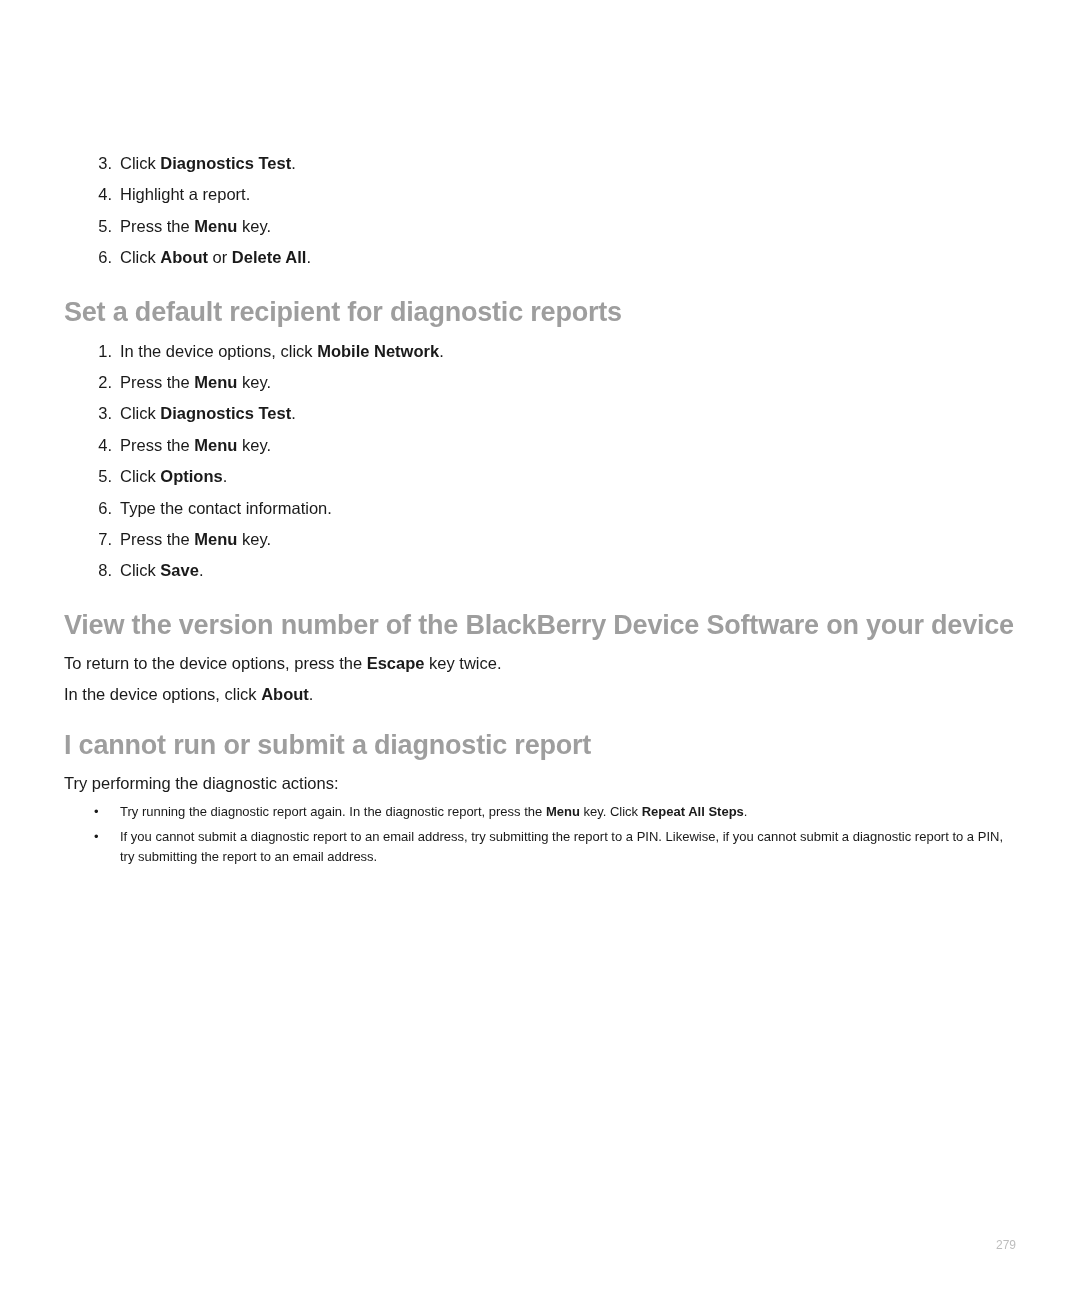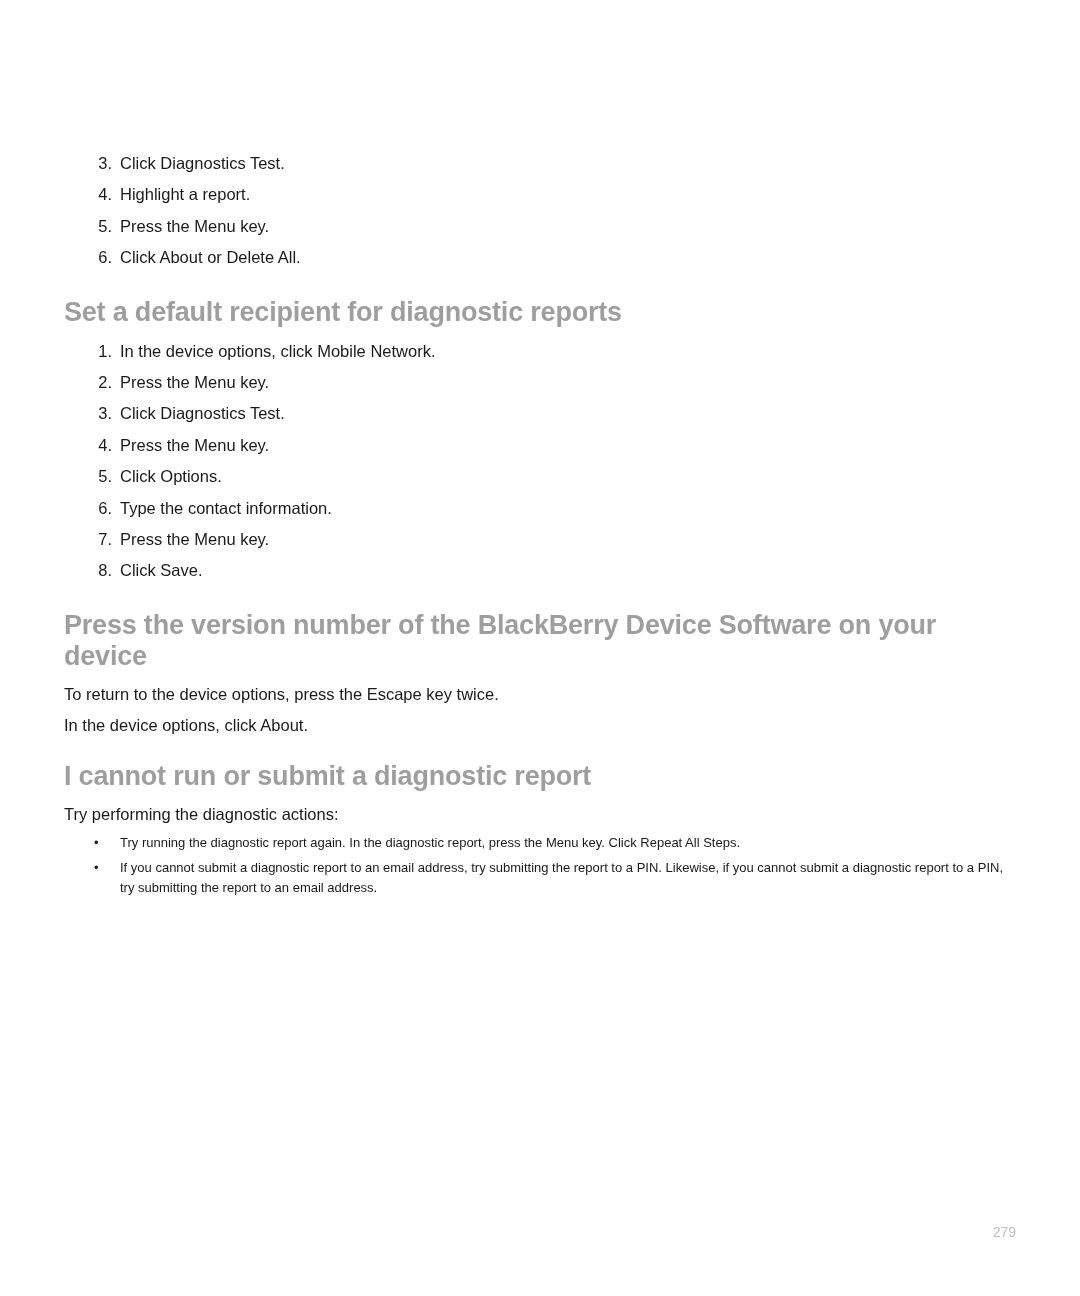--- a/index.html
+++ b/index.html
@@ -54,26 +54,26 @@
     color: #9e9e9e;
     margin-top: 14px;
     margin-bottom: 10px;
     letter-spacing: -0.2px;
   }
   p.body {
     font-size: 16.5px;
     line-height: 1.55;
     margin-bottom: 6px;
   }
-  .bold { font-weight: 400; text-align: right; }
+  .bold { font-weight: 700; text-align: right; }
   .page-number {
     position: absolute;
     right: 64px;
-    bottom: 56px;
-    font-size: 14px;
+    bottom: 44px;
+    font-size: 12px;
     color: #bdbdbd;
   }
   .indent-block {
     margin-top: 8px;
     margin-bottom: 8px;
   }
   .sp-after { margin-bottom: 22px; }
 </style>
 </head>
 <body>
@@ -128,21 +128,21 @@
     <li>
       <span class="num">7.</span>
       <span><span>Press the </span><span class="bold">Menu</span><span> key.</span></span>
     </li>
     <li>
       <span class="num">8.</span>
       <span><span>Click </span><span class="bold">Save</span><span>.</span></span>
     </li>
   </ol>
 
-  <h2 class="section">Press the version number of the BlackBerry Device Software on your device</h2>
+  <h2 class="section">View the version number of the BlackBerry Device Software on your device</h2>
   <div class="indent-block sp-after">
     <p class="body">
       <span>To return to the device options, press the </span><span class="bold">Escape</span><span> key twice.</span>
     </p>
     <p class="body">
       <span>In the device options, click </span><span class="bold">About</span><span>.</span>
     </p>
   </div>
 
   <h2 class="section">I cannot run or submit a diagnostic report</h2>

